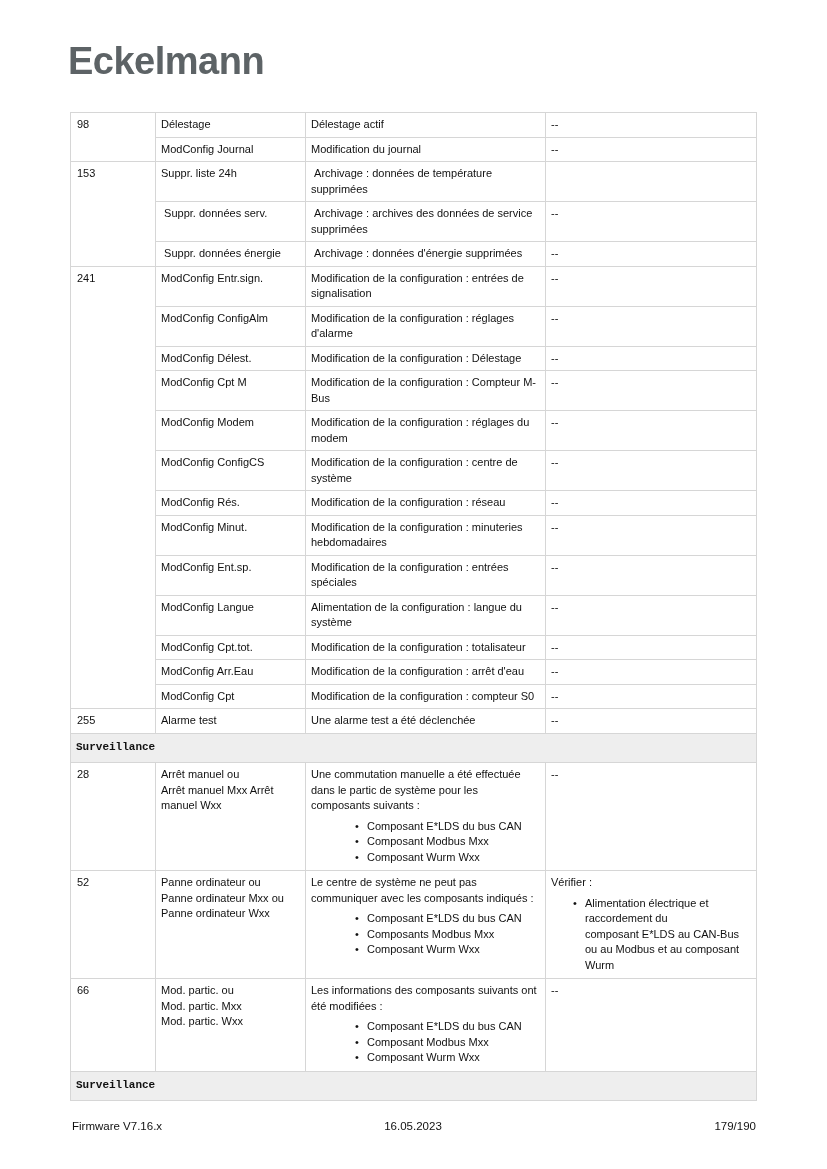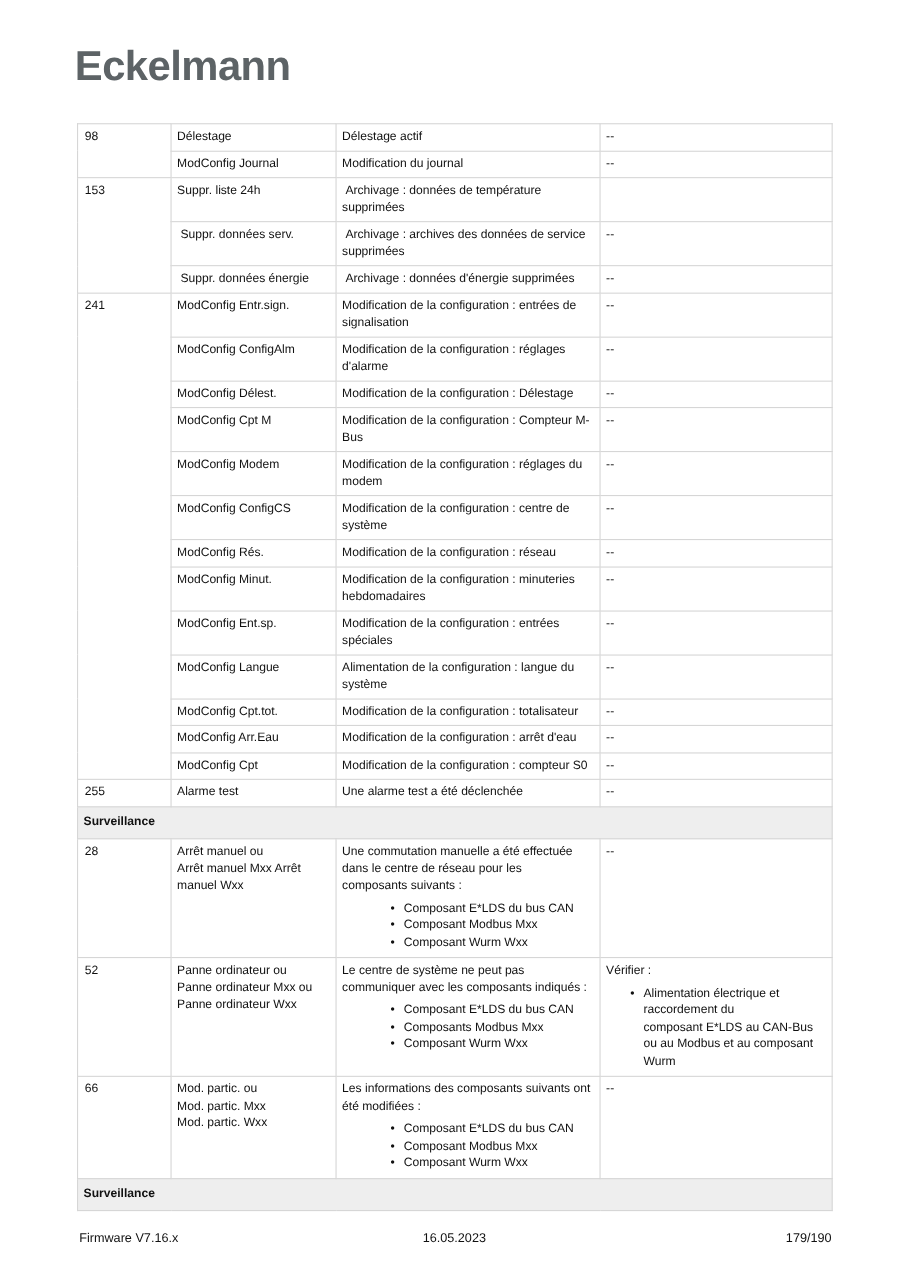--- a/index.html
+++ b/index.html
@@ -35,20 +35,21 @@
     padding: 4px 4px 4px 5px;
     color: #111111;
   }
   .c-code { padding-left: 6px !important; }
   .pre { white-space: pre-wrap; }
   .section-cell {
     background: #eeeeee;
     font-weight: bold;
     padding: 6px 5px 7px 5px !important;
     font-size: 11px;
+    font-family: Liberation Mono, monospace;
   }
   ul.bullets {
     list-style: none;
     margin: 5px 0 1px 0;
     padding: 0 0 0 44px;
   }
   .c-action ul.bullets { padding-left: 22px; }
   ul.bullets li {
     position: relative;
     padding-left: 12px;
@@ -271,21 +272,21 @@
       <tr>
         <td class="section-cell" colspan="4">Surveillance</td>
       </tr>
       <tr>
         <td class="c-code">28</td>
         <td class="c-name pre">Arrêt manuel ou
 Arrêt manuel Mxx Arrêt
 manuel Wxx</td>
         <td class="c-desc">
           <div class="pre">Une commutation manuelle a été effectuée
-dans le centre de réseau pour les
+dans le partic de système pour les
 composants suivants :</div>
           <ul class="bullets">
             <li>Composant E*LDS du bus CAN</li>
             <li>Composant Modbus Mxx</li>
             <li>Composant Wurm Wxx</li>
           </ul>
         </td>
         <td class="c-action">
           <div class="pre">--</div>
         </td>

